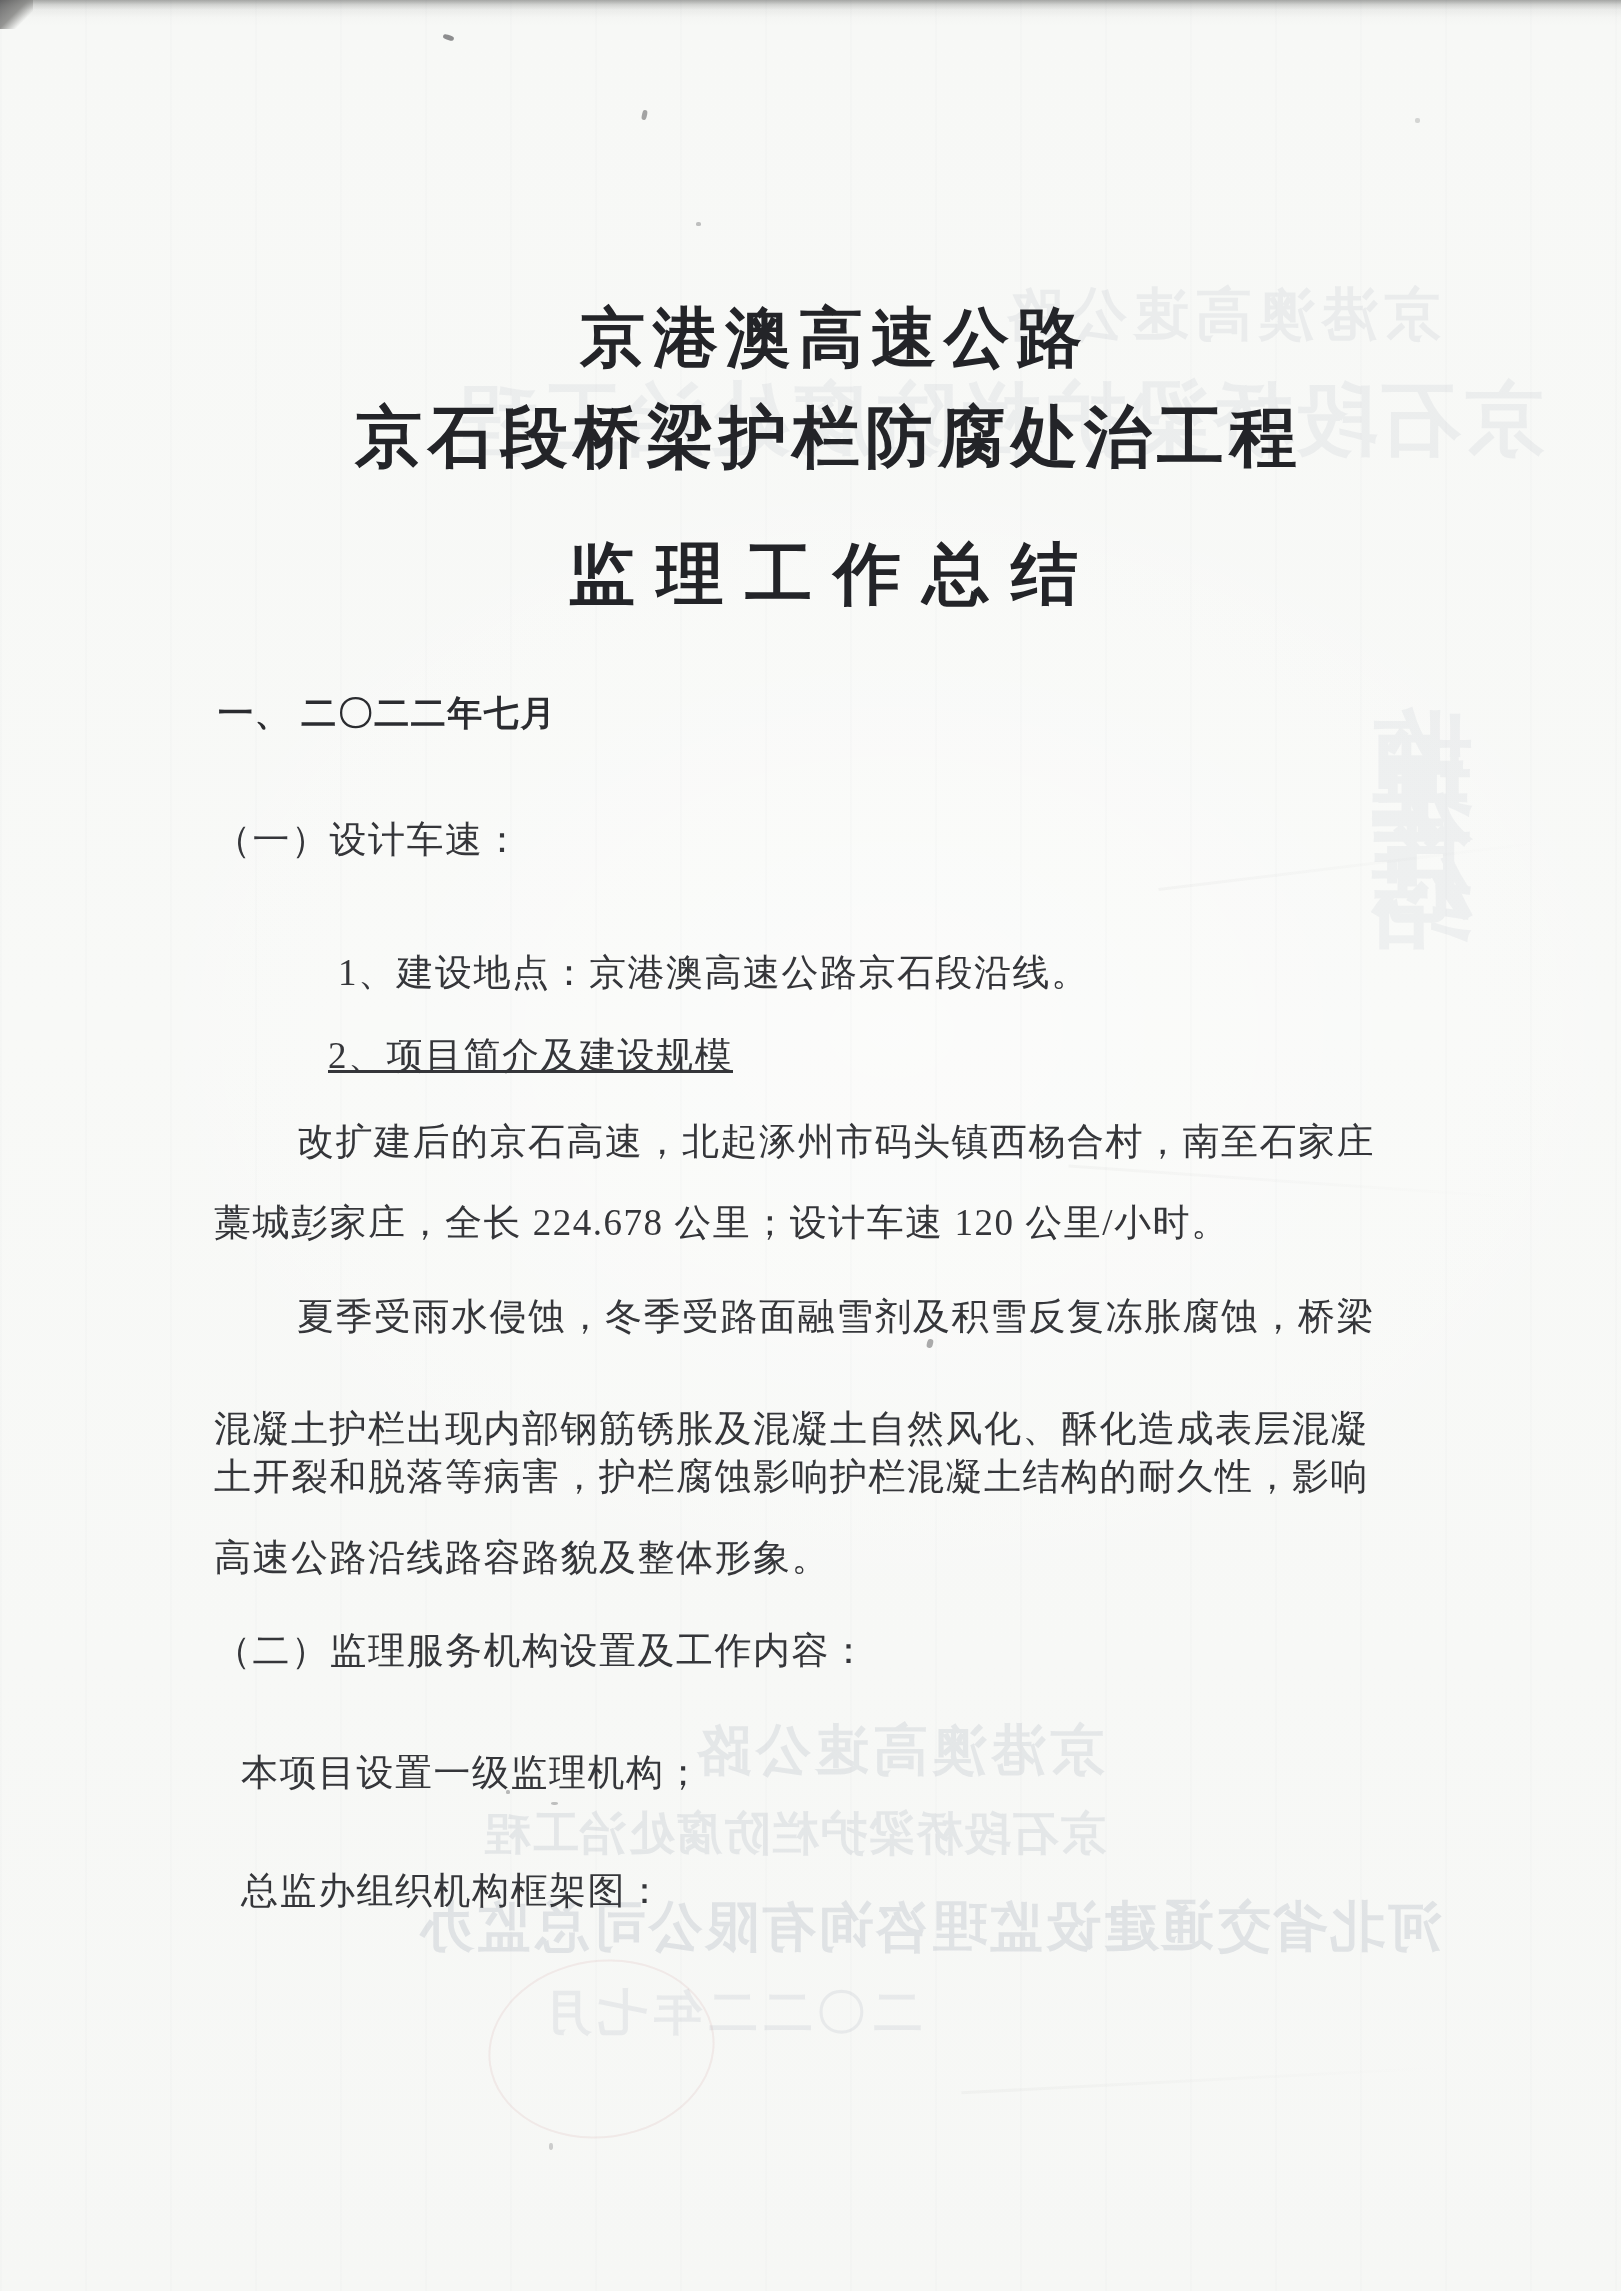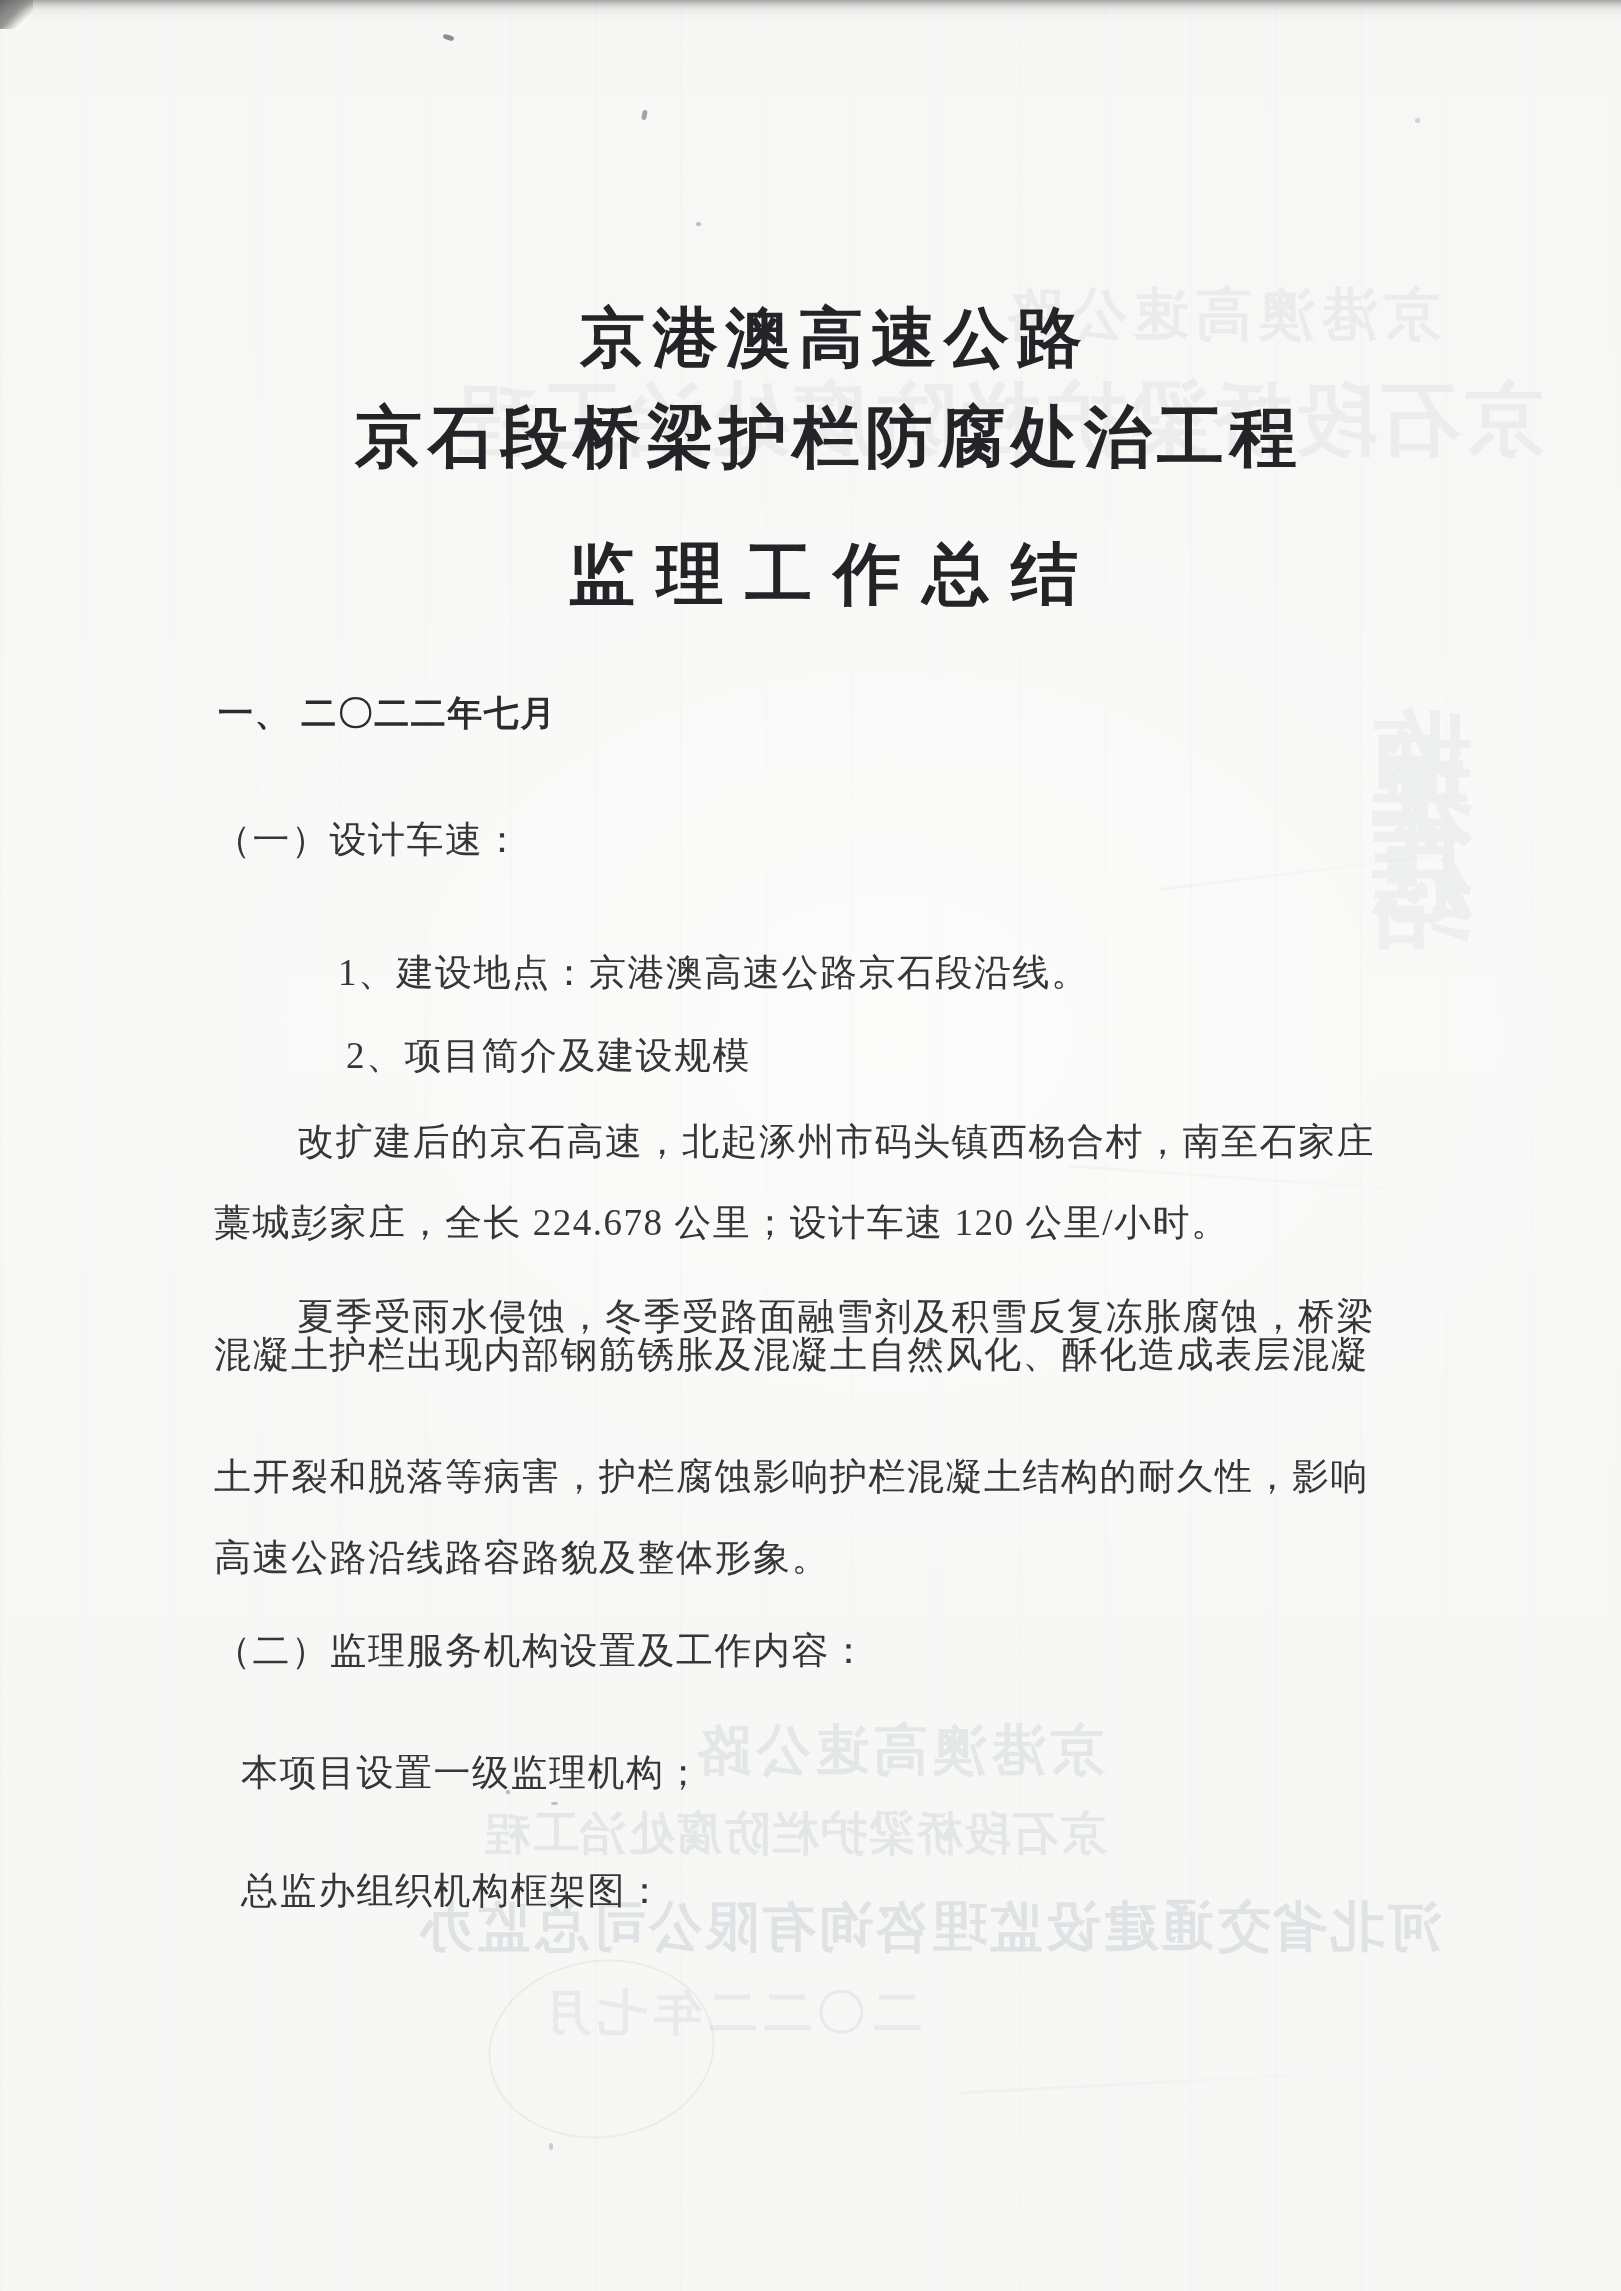--- a/index.html
+++ b/index.html
@@ -84,27 +84,27 @@
   <div class="abs title t1">京港澳高速公路</div>
   <div class="abs title t2">京石段桥梁护栏防腐处治工程</div>
   <div class="abs title t3">监理工作总结</div>
 
   <div class="abs body-text bold" style="left:218px;top:696px;font-size:35px;">一、 二〇二二年七月</div>
 
   <div class="abs body-text" style="left:214px;top:821px;">（一）设计车速：</div>
 
   <div class="abs body-text" style="left:338px;top:926px;margin-top:28px;">1、建设地点：京港澳高速公路京石段沿线。</div>
 
-  <div class="abs body-text" style="left:346px;top:1037px;">2、项目简介及建设规模</div>
+  <div class="abs body-text" style="left:328px;top:1037px;text-decoration:underline;">2、项目简介及建设规模</div>
 
   <div class="abs body-text" style="left:297px;top:1123px;">改扩建后的京石高速，北起涿州市码头镇西杨合村，南至石家庄</div>
   <div class="abs body-text" style="left:214px;top:1204px;">藁城彭家庄，全长 224.678 公里；设计车速 120 公里/小时。</div>
 
   <div class="abs body-text" style="left:297px;top:1298px;">夏季受雨水侵蚀，冬季受路面融雪剂及积雪反复冻胀腐蚀，桥梁</div>
-  <div class="abs body-text" style="left:214px;top:1336px;">混凝土护栏出现内部钢筋锈胀及混凝土自然风化、酥化造成表层混凝</div>
+  <div class="abs body-text" style="left:214px;top:1410px;">混凝土护栏出现内部钢筋锈胀及混凝土自然风化、酥化造成表层混凝</div>
   <div class="abs body-text" style="left:214px;top:1458px;">土开裂和脱落等病害，护栏腐蚀影响护栏混凝土结构的耐久性，影响</div>
   <div class="abs body-text" style="left:214px;top:1539px;">高速公路沿线路容路貌及整体形象。</div>
 
   <div class="abs body-text" style="left:214px;top:1632px;">（二）监理服务机构设置及工作内容：</div>
 
   <div class="abs body-text" style="left:241px;top:1754px;">本项目设置一级监理机构；</div>
 
   <div class="abs body-text" style="left:241px;top:1872px;">总监办组织机构框架图：</div>
 
   <div class="speck" style="left:443px;top:35px;width:10.8px;height:4.9px;transform:rotate(18deg);opacity:.75;"></div>

